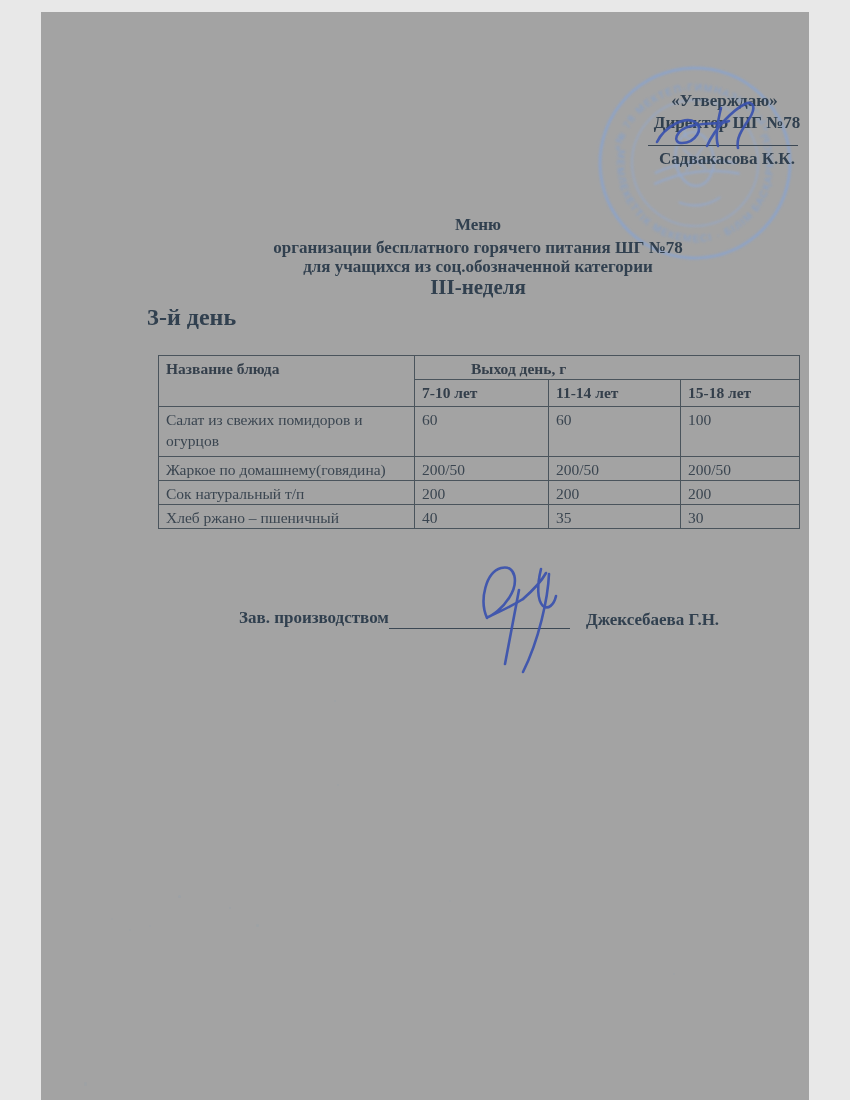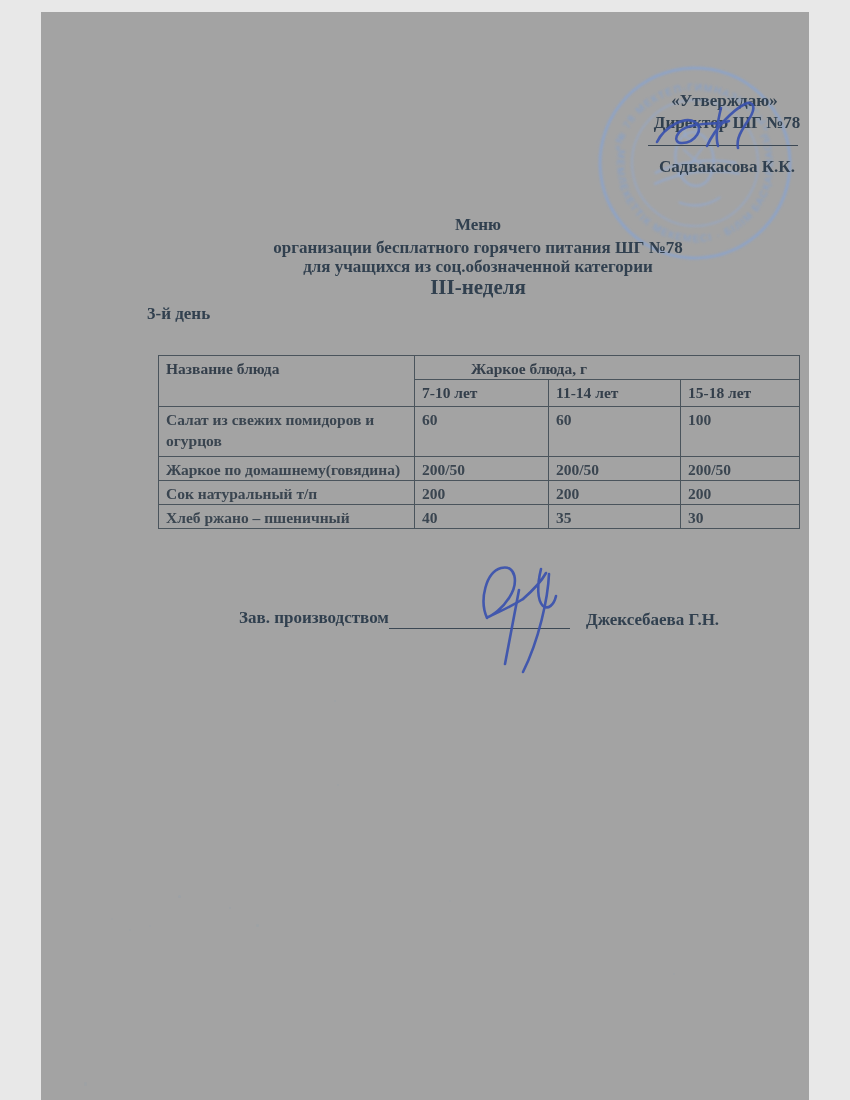--- a/index.html
+++ b/index.html
@@ -12,21 +12,21 @@
   .b{font-weight:bold;}
   
   .appr-line{width:175px;text-align:center;font-weight:bold;font-size:17px;line-height:20px;}
   .sig-rule{border-top:1.6px solid #3c4854;height:0;}
   
   .title-line{left:12px;width:850px;text-align:center;font-weight:bold;}
   
   table.menu{border-collapse:collapse;table-layout:fixed;width:641px;}
   table.menu td, table.menu th{
     border:1.6px solid #4a545c;vertical-align:top;text-align:left;
-    padding:2px 6px 0 7px;font-weight:bold;font-size:15.5px;line-height:21px;color:#3a4550;
+    padding:2px 6px 0 7px;font-weight:normal;font-size:15.5px;line-height:21px;color:#3a4550;
   }
   table.menu th{font-weight:bold;color:#343f4b;}
   .th-dish{font-size:18.5px;line-height:22px;}
   .th-out{font-size:17.5px;padding-left:56px !important;line-height:22px;}
   .th-age{font-size:17px;height:24px;line-height:22px;}
   .row-tall td{height:47px;}
   .row-std td{height:19px;}
   
   .foot-label{font-weight:bold;font-size:17px;text-align:right;}
   
@@ -65,47 +65,47 @@
         <text>
           <textPath href="#arcBot" startOffset="50%" text-anchor="middle">МЕМЛЕКЕТТІК МЕКЕМЕСІ · БІЛІМ БАСҚАРМАСЫ</textPath>
         </text>
       </g>
     </g>
   </svg>
 
   <div class="abs appr-line" style="left:596px;top:79px;">«Утверждаю»</div>
   <div class="abs appr-line" style="left:596px;top:101px;width:180px;">Директор ШГ №78</div>
   <div class="abs sig-rule" style="left:607px;top:133px;width:150px;"></div>
-  <div class="abs appr-line" style="left:596px;top:145px;width:180px;">Садвакасова К.К.</div>
+  <div class="abs appr-line" style="left:596px;top:137px;width:180px;">Садвакасова К.К.</div>
 
   <svg class="abs" style="left:608px;top:86px;" width="130" height="66" viewBox="0 0 130 66">
     <g fill="none" stroke="#3a52ae" stroke-width="2.6" stroke-linecap="round" opacity="0.92">
       <path d="M8,44 C16,28 36,18 46,24 C56,30 46,45 33,45 C23,45 26,32 42,28 C58,24 70,27 80,23"></path>
       <path d="M58,48 C66,30 84,12 96,6 C104,2 108,9 100,21 C92,33 87,41 89,50"></path>
       <path d="M72,10 C68,26 66,38 69,48"></path>
     </g>
   </svg>
 
   <div class="abs title-line" style="top:203px;font-size:17px;">Меню</div>
   <div class="abs title-line" style="top:226px;font-size:17px;">организации бесплатного горячего питания ШГ №78</div>
   <div class="abs title-line" style="top:245px;font-size:17px;">для учащихся из соц.обозначенной категории</div>
   <div class="abs title-line" style="top:263px;font-size:21px;">III-неделя</div>
-  <div class="abs b" style="left:106px;top:292px;font-size:17px;">3-й день</div>
+  <div class="abs b" style="left:106px;top:292px;font-size:24px;">3-й день</div>
 
   <table class="menu abs" style="left:117px;top:343px;border-radius:11px;">
     <colgroup>
       <col style="width:256px">
         <col style="width:134px">
         <col style="width:132px">
         <col style="width:119px">
     </colgroup>
     <tbody>
       <tr>
         <th class="th-dish" rowspan="2">Название блюда</th>
-        <th class="th-out" colspan="3">Жаркое блюда, г</th>
+        <th class="th-out" colspan="3">Выход день, г</th>
       </tr>
       <tr>
         <th class="th-age">7-10 лет</th>
         <th class="th-age">11-14 лет</th>
         <th class="th-age">15-18 лет</th>
       </tr>
       <tr class="row-tall">
         <td>Салат из свежих помидоров и огурцов</td>
         <td>60</td>
         <td>60</td>

